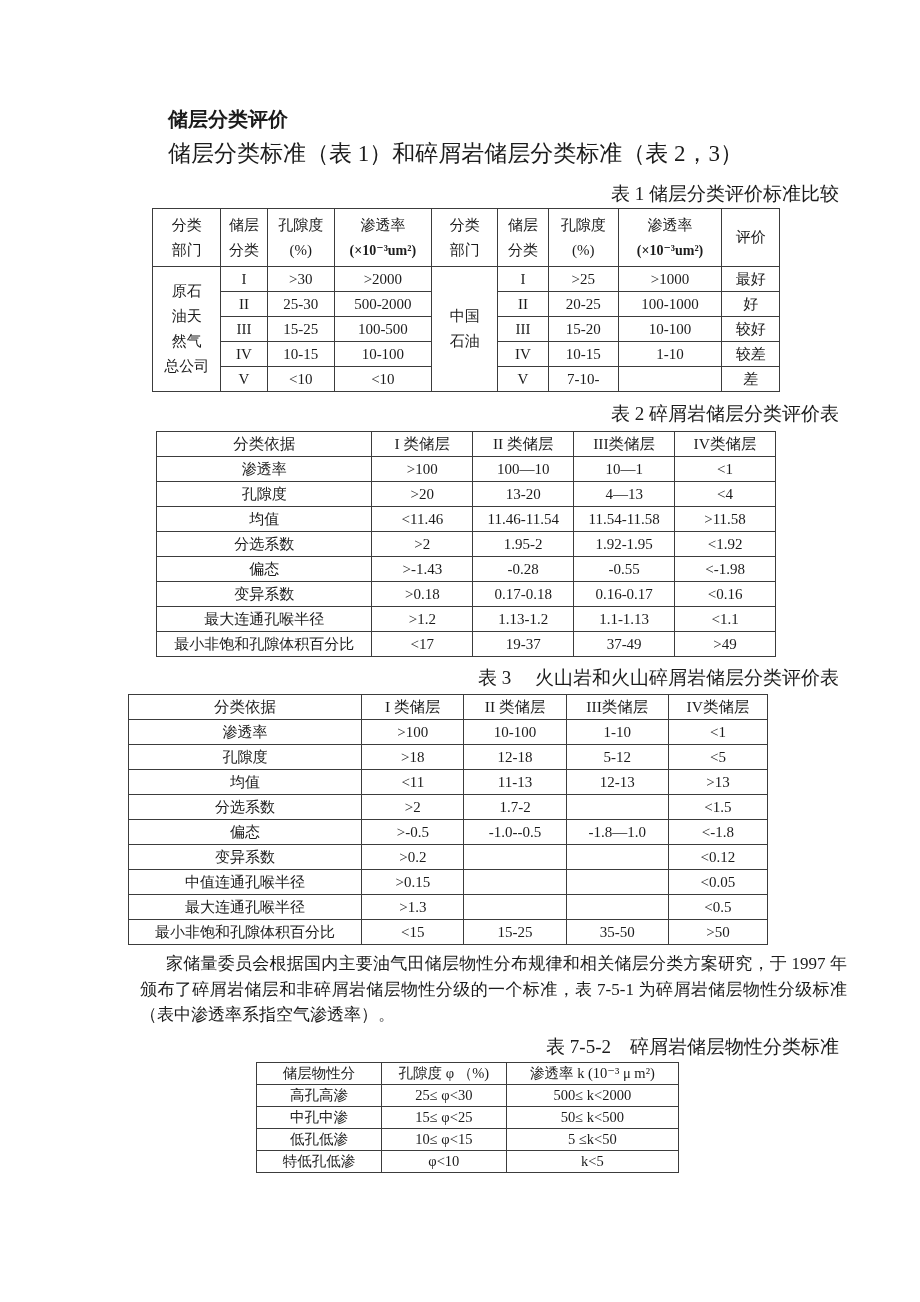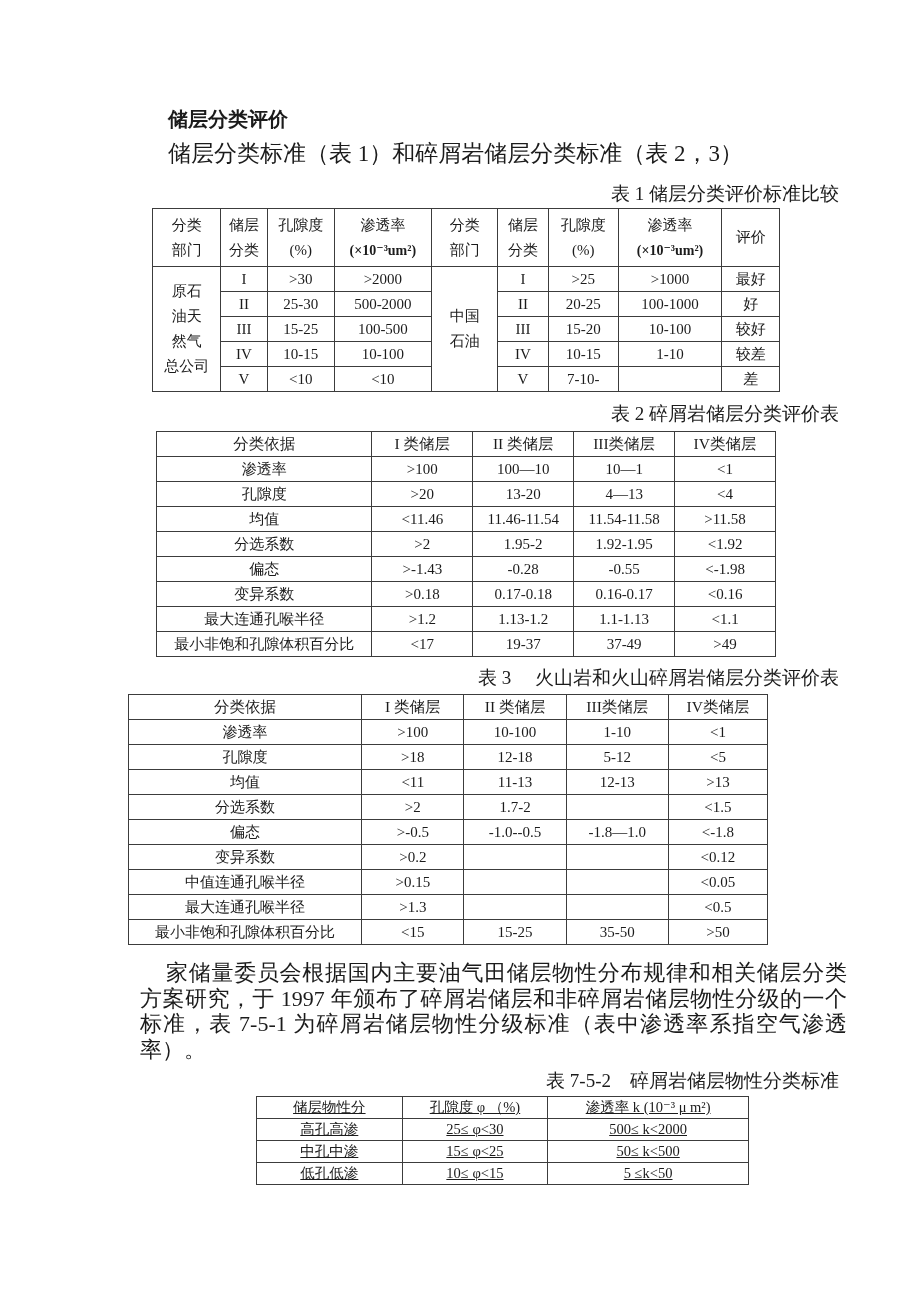--- a/index.html
+++ b/index.html
@@ -44,27 +44,27 @@
   .t1 .org { line-height:25px; font-size:15px; }
   .t1 .hsub { font-size:14px;font-weight:bold; }
 
   
   .t2 { width:620px; margin-left:16px; }
   .t3 { width:640px; margin-left:-12px; }
   .t2 th, .t3 th { height:24px; font-size:15.5px; }
   .t2 td, .t3 td { height:24px; font-size:15px; }
 
   
-  .t751 { width:493px; margin-left:116px;text-decoration:underline; }
+  .t751 { width:423px; margin-left:116px; }
   .t751 th { height:21px; font-size:14.5px; }
   .t751 td { height:21px; font-size:14.5px; }
 
   .body-par {
-    margin:15px 0 0 0;
-    font-size:22px; line-height:25.5px;
+    margin:6px 0 0 0;
+    font-size:17px; line-height:25.5px;
     text-align:justify; text-indent:26px;
   }
 </style>
 </head>
 <body>
 
 <div class="page">
 
   <h1 class="doc-title">储层分类评价</h1>
   <p class="doc-subtitle">储层分类标准（表 1）和碎屑岩储层分类标准（表 2，3）</p>
@@ -368,16 +368,21 @@
         <tr>
           <td>中孔中渗</td>
           <td>15≤ φ&lt;25</td>
           <td>50≤ k&lt;500</td>
         </tr>
         <tr>
           <td>低孔低渗</td>
           <td>10≤ φ&lt;15</td>
           <td>5 ≤k&lt;50</td>
         </tr>
+        <tr>
+          <td>特低孔低渗</td>
+          <td>φ&lt;10</td>
+          <td>k&lt;5</td>
+        </tr>
       </tbody>
   </table>
 
 </div>
 
 </body></html>

